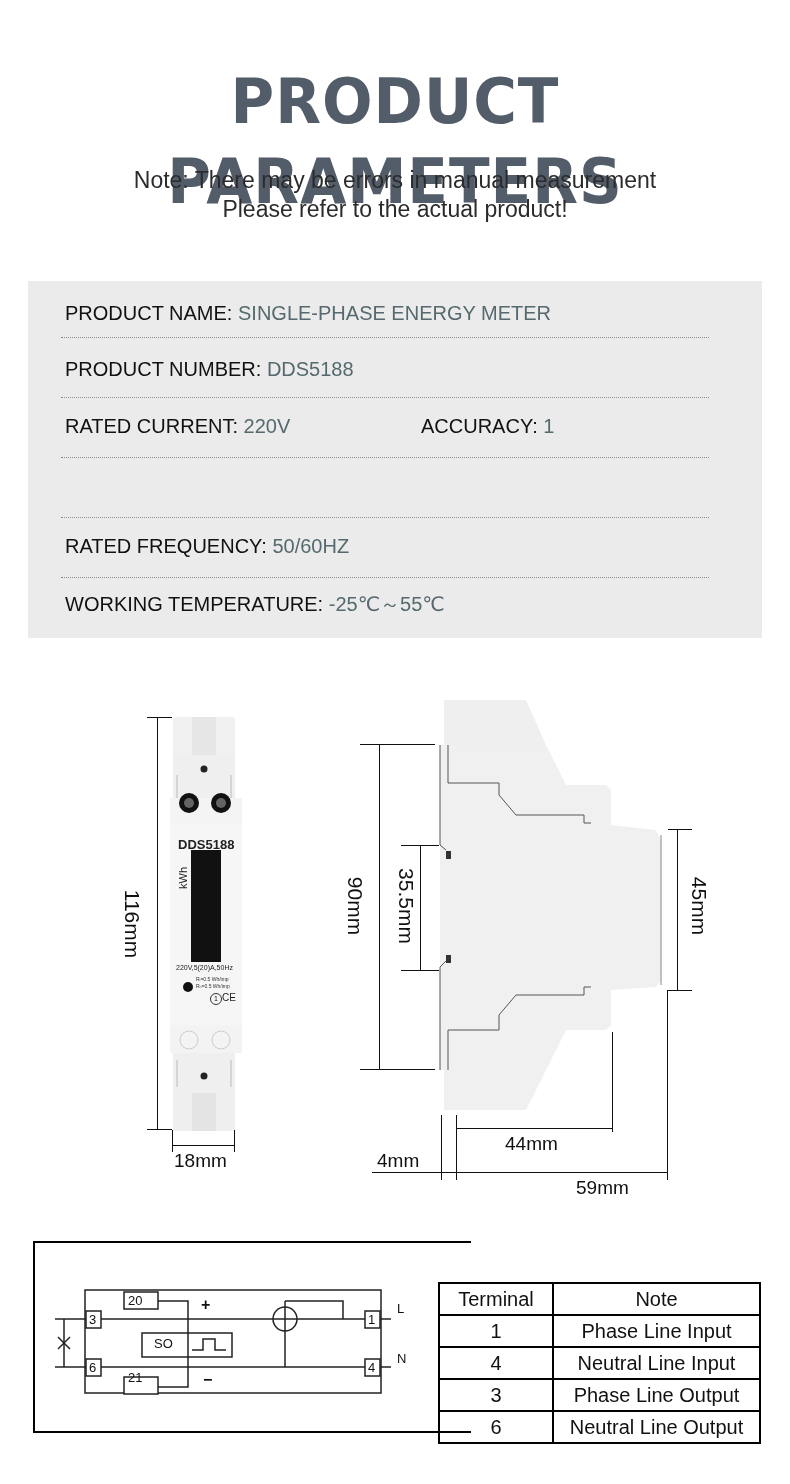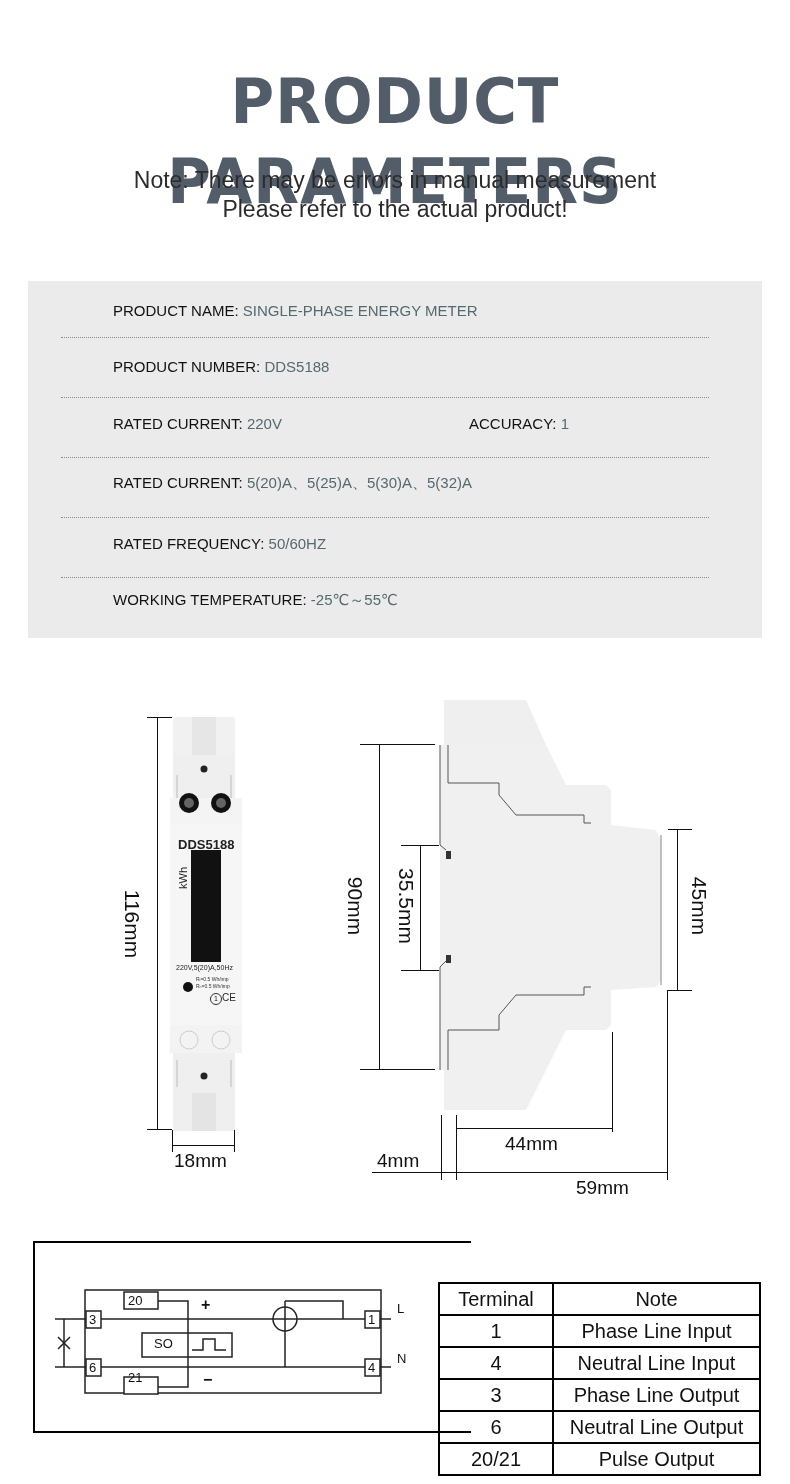--- a/index.html
+++ b/index.html
@@ -7,21 +7,21 @@
          font-family:"Liberation Sans", "DejaVu Sans", sans-serif; color:#111; }
 
   .title { position:absolute; left:0; top:62px; width:790px; text-align:center;
            font-family:"DejaVu Sans", sans-serif; font-weight:bold; font-size:62px;
            letter-spacing:1px; color:#535c69; line-height:80px; transform:scaleX(0.96); }
   .note { position:absolute; left:0; width:790px; text-align:center; font-size:23px;
           color:#2b2b2b; line-height:28px; }
   .note.l1 { top:166px;text-align:center; } .note.l2 { top:195px; }
 
   .spec-box { position:absolute; left:28px; top:281px; width:734px; height:357px; background:#ebebeb; }
-  .spec-row { position:absolute; left:37px; font-size:15px; color:#111; white-space:nowrap;margin-left:48px; }
+  .spec-row { position:absolute; left:37px; font-size:20px; color:#111; white-space:nowrap; }
   .spec-row .val { color:#55696e; }
   .rule { position:absolute; left:33px; width:648px; border-top:1px dotted #8a8a8a; }
 
   .dim { position:absolute; font-size:19px; color:#111; }
   .vline { position:absolute; width:0; border-left:1.5px solid #111; }
   .hline { position:absolute; height:0; border-top:1.5px solid #111; }
   .rot { position:absolute; font-size:21px; color:#111; transform-origin:center; white-space:nowrap; }
 
   .wiring { position:absolute; left:33px; top:1241px; width:438px; height:192px;
             border:2.5px solid #000; border-right:none; box-sizing:border-box; }
@@ -52,24 +52,20 @@
   <div class="spec-row" style="top:134px">
     <span>RATED CURRENT:</span>
     <span class="val">220V</span>
   </div>
   <div class="spec-row" style="top:134px; left:393px">
     <span>ACCURACY:</span>
     <span class="val">1</span>
   </div>
   <div class="rule" style="top:176px"></div>
 
-  <div class="spec-row" style="top:193px">
-    <span>RATED CURRENT:</span>
-    <span class="val">5(20)A、5(25)A、5(30)A、5(32)A</span>
-  </div>
   <div class="rule" style="top:236px"></div>
 
   <div class="spec-row" style="top:254px">
     <span>RATED FREQUENCY:</span>
     <span class="val">50/60HZ</span>
   </div>
   <div class="rule" style="top:296px"></div>
 
   <div class="spec-row" style="top:310px">
     <span>WORKING TEMPERATURE:</span>
@@ -229,18 +225,14 @@
     <td>Neutral Line Input</td>
   </tr>
   <tr>
     <td>3</td>
     <td>Phase Line Output</td>
   </tr>
   <tr>
     <td>6</td>
     <td>Neutral Line Output</td>
   </tr>
-  <tr>
-    <td>20/21</td>
-    <td>Pulse Output</td>
-  </tr>
 </tbody>
   </table>
 
 </body></html>

